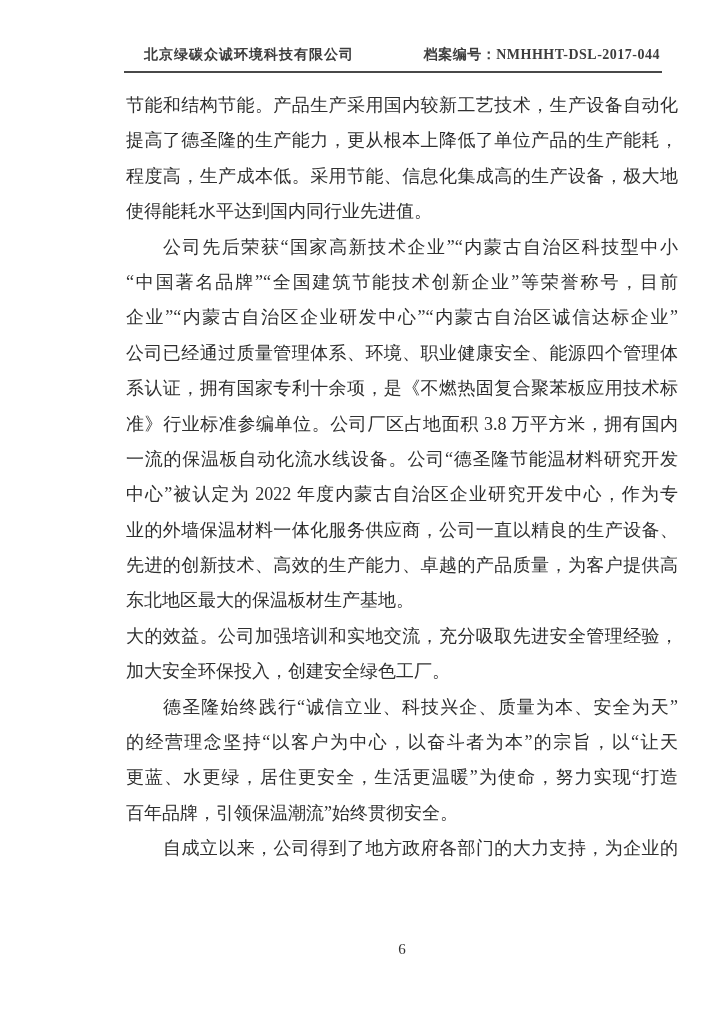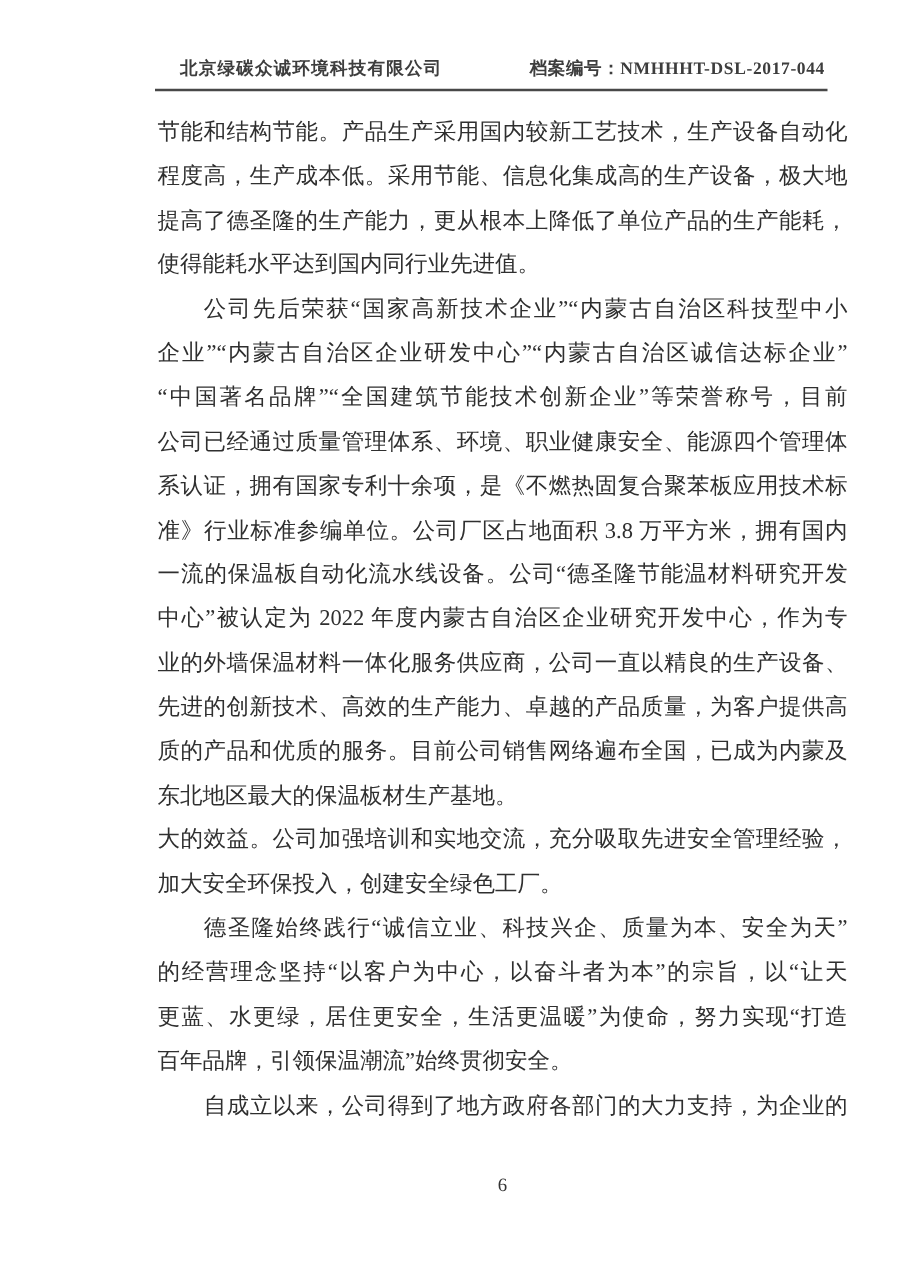--- a/index.html
+++ b/index.html
@@ -84,37 +84,36 @@
       <span>北京绿碳众诚环境科技有限公司</span>
       <span class="header-right"><span>档案编号：</span><span>NMHHHT-DSL-2017-044</span></span>
     </div>
     <div class="header-rule"></div>
   </header>
 
   <main class="doc-body">
 
     <section class="para">
       <div class="ln">节能和结构节能。产品生产采用国内较新工艺技术，生产设备自动化</div>
+      <div class="ln">提高了德圣隆的生产能力，更从根本上降低了单位产品的生产能耗，</div>
       <div class="ln">程度高，生产成本低。采用节能、信息化集成高的生产设备，极大地</div>
-      <div class="ln">提高了德圣隆的生产能力，更从根本上降低了单位产品的生产能耗，</div>
       <div class="ln end">使得能耗水平达到国内同行业先进值。</div>
     </section>
 
     <section class="para">
       <div class="ln ind">公司先后荣获“国家高新技术企业”“内蒙古自治区科技型中小</div>
+      <div class="ln">“中国著名品牌”“全国建筑节能技术创新企业”等荣誉称号，目前</div>
       <div class="ln">企业”“内蒙古自治区企业研发中心”“内蒙古自治区诚信达标企业”</div>
-      <div class="ln">“中国著名品牌”“全国建筑节能技术创新企业”等荣誉称号，目前</div>
       <div class="ln">公司已经通过质量管理体系、环境、职业健康安全、能源四个管理体</div>
       <div class="ln">系认证，拥有国家专利十余项，是《不燃热固复合聚苯板应用技术标</div>
       <div class="ln">准》行业标准参编单位。公司厂区占地面积 3.8 万平方米，拥有国内</div>
       <div class="ln">一流的保温板自动化流水线设备。公司“德圣隆节能温材料研究开发</div>
       <div class="ln">中心”被认定为 2022 年度内蒙古自治区企业研究开发中心，作为专</div>
       <div class="ln">业的外墙保温材料一体化服务供应商，公司一直以精良的生产设备、</div>
       <div class="ln">先进的创新技术、高效的生产能力、卓越的产品质量，为客户提供高</div>
-      <div class="ln">质的产品和优质的服务。目前公司销售网络遍布全国，已成为内蒙及</div>
       <div class="ln end">东北地区最大的保温板材生产基地。</div>
     </section>
 
     <section class="para">
       <div class="ln">大的效益。公司加强培训和实地交流，充分吸取先进安全管理经验，</div>
       <div class="ln end">加大安全环保投入，创建安全绿色工厂。</div>
     </section>
 
     <section class="para">
       <div class="ln ind">德圣隆始终践行“诚信立业、科技兴企、质量为本、安全为天”</div>

